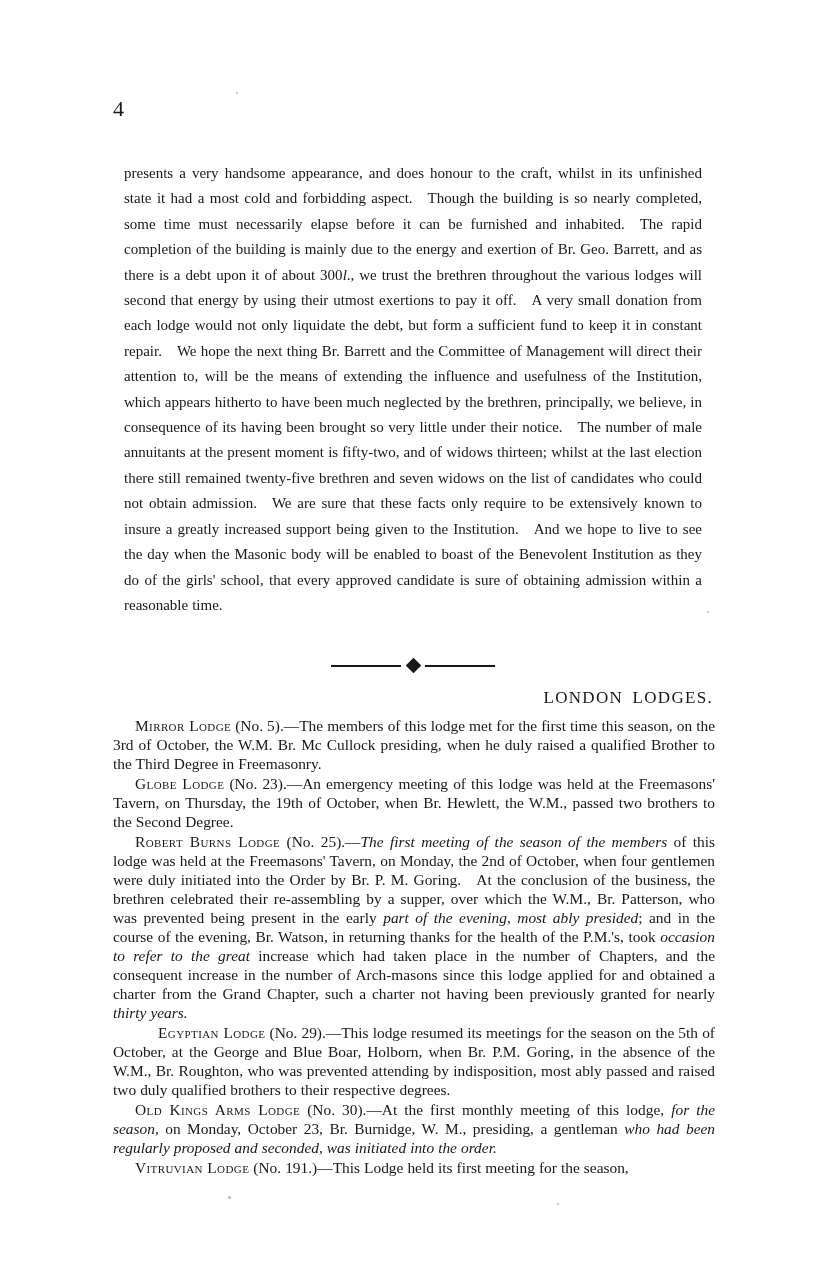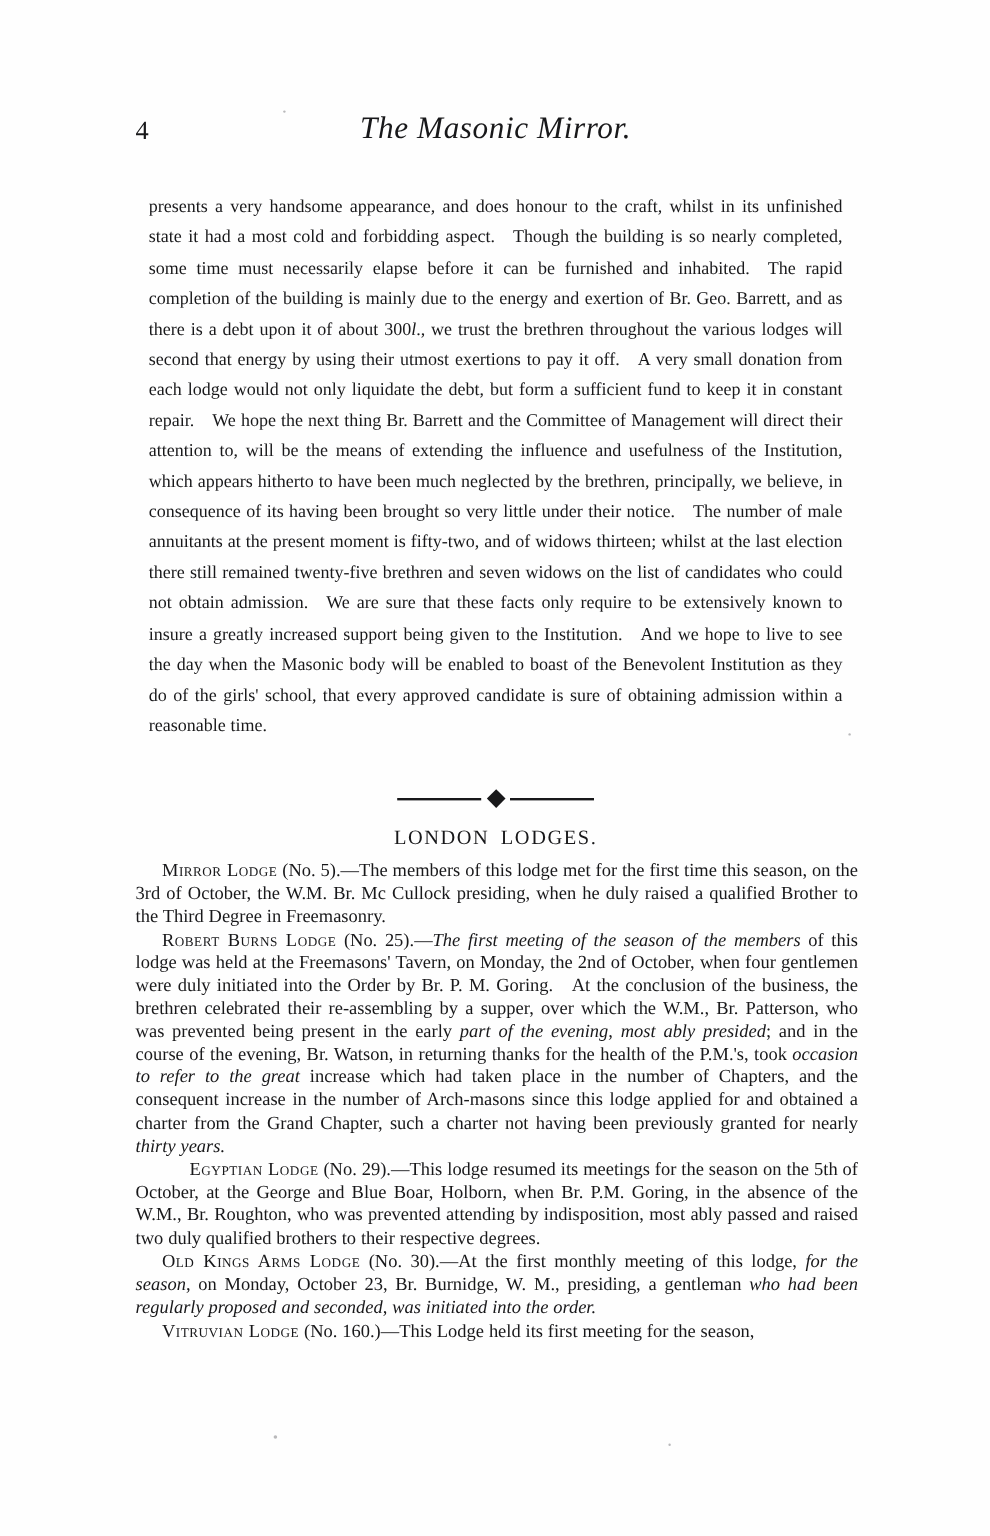--- a/index.html
+++ b/index.html
@@ -106,21 +106,21 @@
     background: #18181a;
     transform: rotate(45deg);
   }
 
   
   .section-heading {
     position: absolute;
     left: 113px;
     top: 688px;
     width: 600px;
-    text-align: center;
+    text-align: right;
     font-size: 17px;
     letter-spacing: 1.3px;
     word-spacing: 4px;
   }
 
   
   .reports {
     position: absolute;
     left: 113px;
     top: 716px;
@@ -153,49 +153,49 @@
     border-radius: 50%;
   }
 </style>
 </head>
 <body>
 
 <div class="page">
 
   <div class="running-head">
     <div class="folio">4</div>
-    <div class="journal-title">The Masonic Mirror.</div>
   </div>
 
   <div class="body-block">
     <p class="lead-para"><span>presents a very handsome appearance, and does honour to the craft, whilst in its unfinished state it had a most cold and forbidding aspect. Though the building is so nearly completed, some time must necessarily elapse before it can be furnished and inhabited. The rapid completion of the building is mainly due to the energy and exertion of Br. Geo. Barrett, and as there is a debt upon it of about 300</span><span class="amount-sup">l</span><span>., we trust the brethren throughout the various lodges will second that energy by using their utmost exertions to pay it off. A very small donation from each lodge would not only liquidate the debt, but form a sufficient fund to keep it in constant repair. We hope the next thing Br. Barrett and the Committee of Management will direct their attention to, will be the means of extending the influence and usefulness of the Institution, which appears hitherto to have been much neglected by the brethren, principally, we believe, in consequence of its having been brought so very little under their notice. The number of male annuitants at the present moment is fifty-two, and of widows thirteen; whilst at the last election there still remained twenty-five brethren and seven widows on the list of candidates who could not obtain admission. We are sure that these facts only require to be extensively known to insure a greatly increased support being given to the Institution. And we hope to live to see the day when the Masonic body will be enabled to boast of the Benevolent Institution as they do of the girls' school, that every approved candidate is sure of obtaining admission within a reasonable time.</span></p>
   </div>
 
   <div class="ornament-rule">
     <div class="rule-inner">
       <span class="bar-left"></span>
       <span class="diamond"></span>
       <span class="bar-right"></span>
     </div>
   </div>
 
   <div class="section-heading">LONDON LODGES.</div>
 
   <div class="reports">
 
     <p class="report"><span class="lodge-name">Mirror Lodge</span> <span>(No. 5).</span><span>—</span><span>The members of this lodge met for the first time this season, on the 3rd of October, the W.M. Br. Mc Cullock presiding, when he duly raised a qualified Brother to the Third Degree in Freemasonry.</span></p>
 
+    <p class="report"><span class="lodge-name">Globe Lodge</span> <span>(No. 23).</span><span>—</span><span>An emergency meeting of this lodge was held at the Freemasons' Tavern, on Thursday, the 19th of October, when Br. Hewlett, the W.M., passed two brothers to the Second Degree.</span></p>
 
     <p class="report"><span class="lodge-name">Robert Burns Lodge</span> <span>(No. 25).</span><span>—</span><em class="phrase">The first meeting of the season of the members</em><span> of this lodge was held at the Freemasons' Tavern, on Monday, the 2nd of October, when four gentlemen were duly initiated into the Order by Br. P. M. Goring. At the conclusion of the business, the brethren celebrated their re-assembling by a supper, over which the W.M., Br. Patterson, who was prevented being present in the early </span><em class="phrase">part of the evening, most ably presided</em><span>; and in the course of the evening, Br. Watson, in returning thanks for the health of the P.M.'s, took </span><em class="phrase">occasion to refer to the great</em><span> increase which had taken place in the number of Chapters, and the consequent increase in the number of Arch-masons since this lodge applied for and obtained a charter from the Grand Chapter, such a charter not having been previously granted for nearly </span><em class="phrase">thirty years.</em></p>
 
     <p class="report"><span class="lodge-name italic-name">Egyptian Lodge</span> <span>(No. 29).</span><span>—</span><span>This lodge resumed its meetings for the season on the 5th of October, at the George and Blue Boar, Holborn, when Br. P.M. Goring, in the absence of the W.M., Br. Roughton, who was prevented attending by indisposition, most ably passed and raised two duly qualified brothers to their respective degrees.</span></p>
 
     <p class="report"><span class="lodge-name">Old Kings Arms Lodge</span> <span>(No. 30).</span><span>—</span><span>At the first monthly meeting of this lodge, </span><em class="phrase">for the season,</em><span> on Monday, October 23, Br. Burnidge, W. M., presiding, a gentleman </span><em class="phrase">who had been regularly proposed and seconded, was initiated into the order.</em></p>
 
-    <p class="report"><span class="lodge-name">Vitruvian Lodge</span> <span>(No. 160.)</span><span>—</span><span>This Lodge held its first meeting for the season,</span></p>
+    <p class="report"><span class="lodge-name">Vitruvian Lodge</span> <span>(No. 191.)</span><span>—</span><span>This Lodge held its first meeting for the season,</span></p>
 
   </div>
 
   <span class="speck" style="left:228px; top:1196px; width:3px; height:3px;"></span>
   <span class="speck" style="left:557px; top:1203px; width:2px; height:2px;"></span>
   <span class="speck" style="left:236px; top:92px; width:2px; height:2px;"></span>
   <span class="speck" style="left:707px; top:611px; width:2px; height:2px;"></span>
 
 </div>
 

